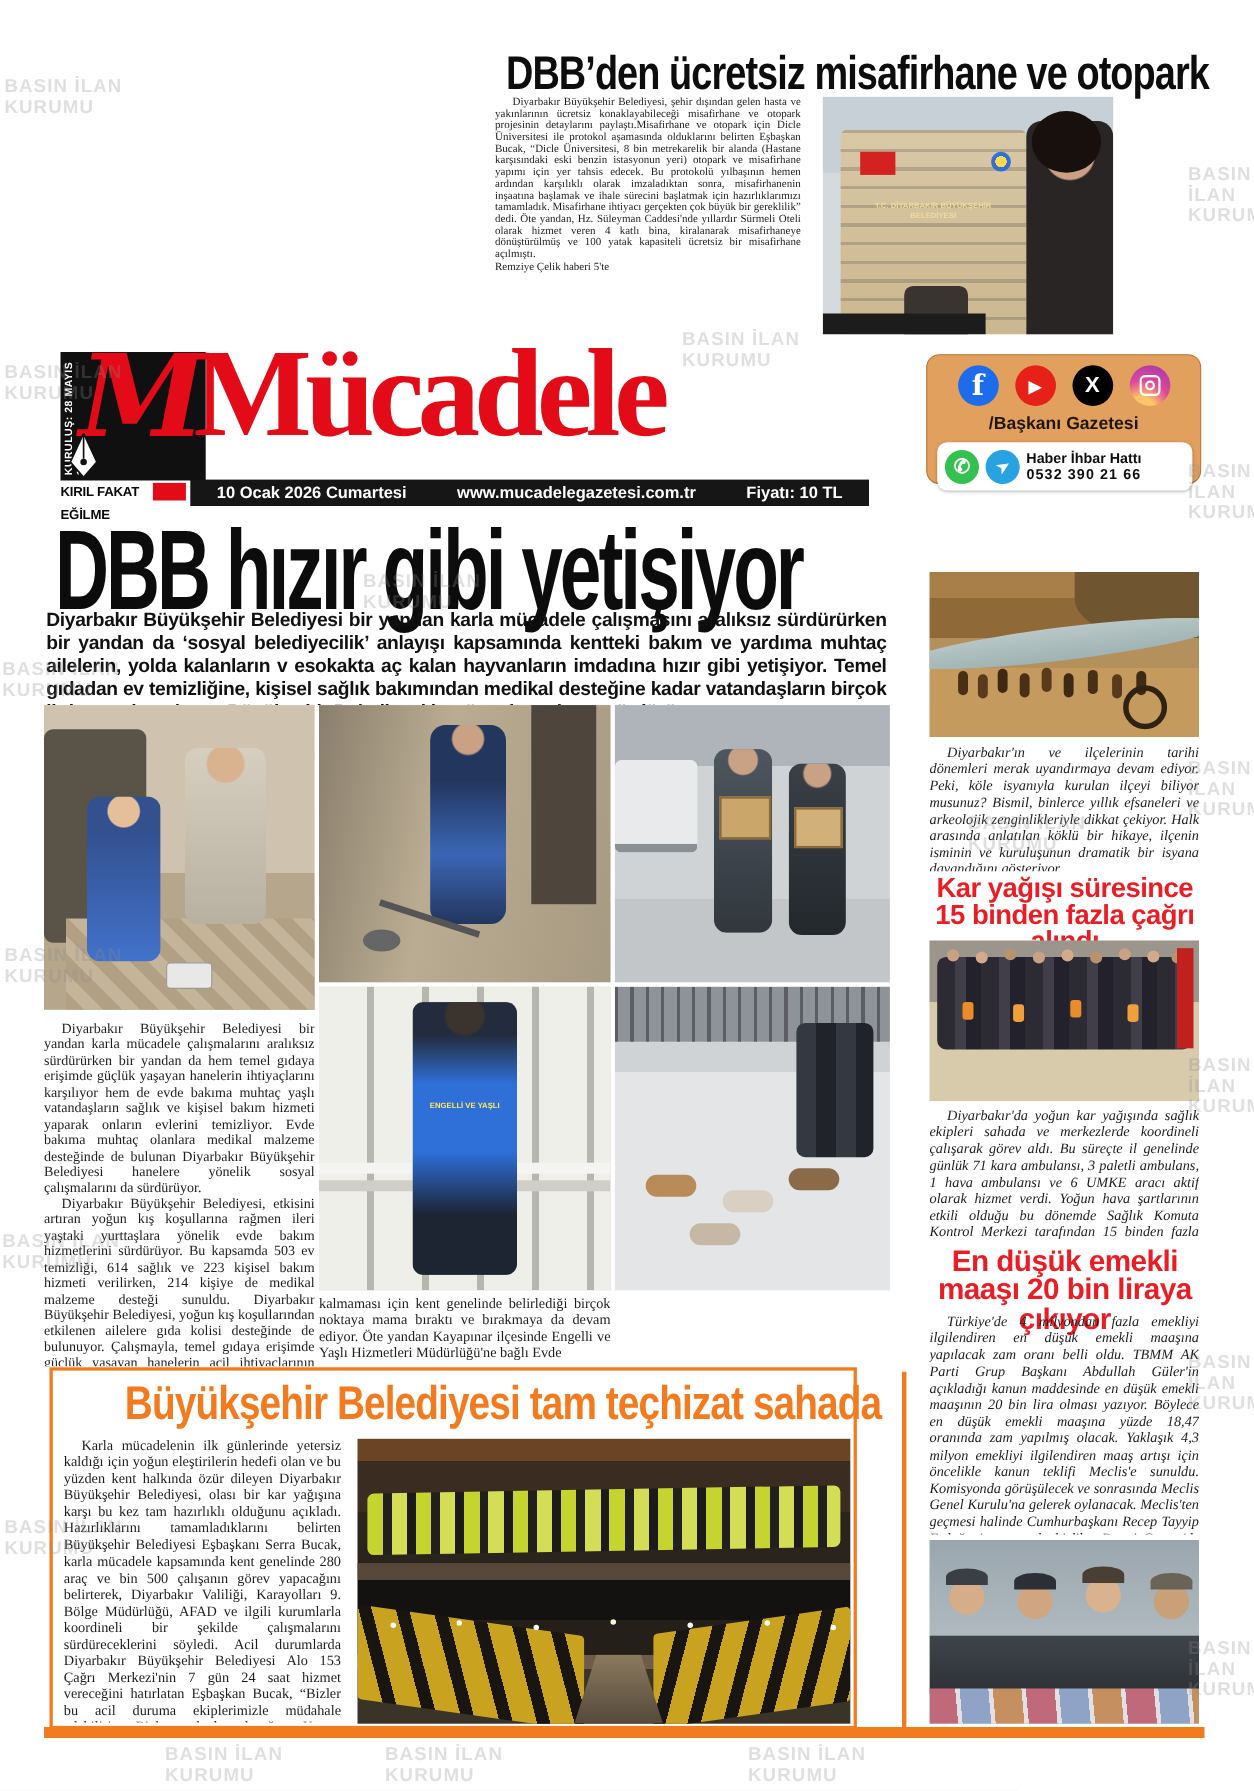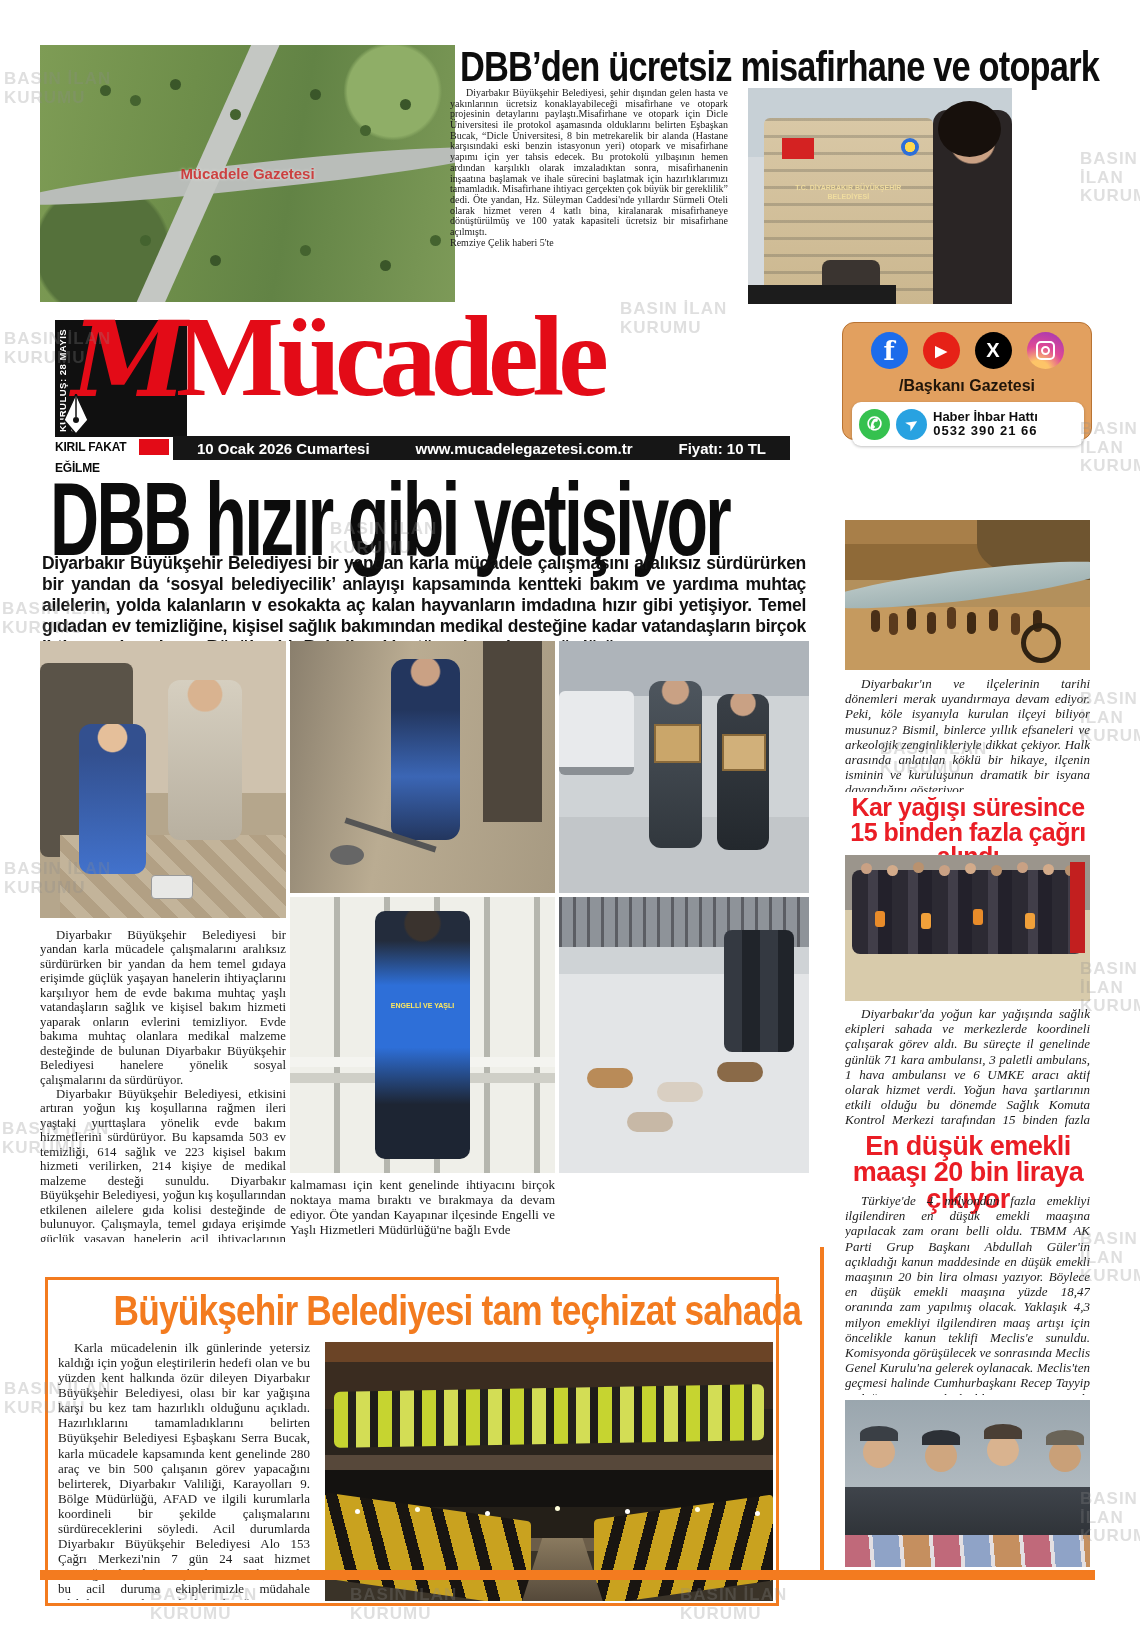--- a/index.html
+++ b/index.html
@@ -194,21 +194,21 @@
   .ph-dogs .wall{left:0;top:0;width:100%;height:18%;background:#8e9399;}
   .ph-dogs .fence{left:0;top:0;width:100%;height:18%;
       background:repeating-linear-gradient(90deg,rgba(50,50,55,.55) 0 3px,transparent 3px 14px);}
   .ph-dogs .people{right:6%;top:12%;width:28%;height:44%;border-radius:8px;
       background:repeating-linear-gradient(90deg,#343941 0 18px,#20242a 18px 36px);}
   .ph-dogs .dog{left:28px;top:62%;width:46px;height:20px;border-radius:10px;background:#b98b58;
       box-shadow:70px 14px 0 #d9cfc2,130px -6px 0 #8a6a48,40px 44px 0 #c7b8a6;}
 
   
   #bottom-box{left:45px;top:1243px;width:734px;height:329px;border:3px solid #f37b1f;
-      box-sizing:border-box;margin-top:34px;}
+      box-sizing:border-box;}
   #bottom-head{position:absolute;left:0;top:6px;width:100%;text-align:center;font-size:43px;
       font-weight:800;color:#f37b1f;white-space:nowrap;transform:scale(.82,1);
       transform-origin:center top;letter-spacing:-1px;}
   #bottom-body{position:absolute;left:10px;top:60px;width:252px;height:260px;font-size:13px;
       line-height:1.16;overflow:hidden;}
   .ph-group{left:277px;top:62px;width:448px;height:128px;
       background:linear-gradient(#6b4426 0 16%,#3a2c20 16% 52%,#2a241d 52% 100%);}
   .ph-group .vests{left:2%;top:36%;width:96%;height:44%;border-radius:6px;transform:skewY(-1deg);
       background:repeating-linear-gradient(90deg,#c6d430 0 14px,#22201c 14px 22px,#d3dd55 22px 36px,
                  #1d1b18 36px 44px);}
@@ -267,26 +267,20 @@
 KURUMU</span>
   <span class="wm" style="left:880px;top:740px">BASIN İLAN
 KURUMU</span>
   <span class="wm" style="left:350px;top:1586px">BASIN İLAN
 KURUMU</span>
   <span class="wm" style="left:680px;top:1586px">BASIN İLAN
 KURUMU</span>
   <span class="wm" style="left:150px;top:1586px">BASIN İLAN
 KURUMU</span>
 
-  <div class="photo ph-park">
-    <div class="layer road1"></div>
-    <div class="layer road2"></div>
-    <div class="layer trees"></div>
-    <div class="layer redwm">Mücadele Gazetesi</div>
-  </div>
 
   <div class="abs" id="top-headline">DBB’den ücretsiz misafirhane ve otopark</div>
 
   <div class="abs serif" id="top-body">
     <p class="ind">Diyarbakır Büyükşehir Belediyesi, şehir dışından gelen hasta ve yakınlarının ücretsiz konaklayabileceği misafirhane ve otopark projesinin detaylarını paylaştı.Misafirhane ve otopark için Dicle Üniversitesi ile protokol aşamasında olduklarını belirten Eşbaşkan Bucak, “Dicle Üniversitesi, 8 bin metrekarelik bir alanda (Hastane karşısındaki eski benzin istasyonun yeri) otopark ve misafirhane yapımı için yer tahsis edecek. Bu protokolü yılbaşının hemen ardından karşılıklı olarak imzaladıktan sonra, misafirhanenin inşaatına başlamak ve ihale sürecini başlatmak için hazırlıklarımızı tamamladık. Misafirhane ihtiyacı gerçekten çok büyük bir gereklilik” dedi.  Öte yandan, Hz. Süleyman Caddesi'nde yıllardır Sürmeli Oteli olarak hizmet veren 4 katlı bina, kiralanarak misafirhaneye dönüştürülmüş ve 100 yatak kapasiteli ücretsiz bir misafirhane açılmıştı.</p>
     <p>Remziye Çelik haberi 5'te</p>
   </div>
 
   <div class="photo ph-building">
     <div class="layer bld"></div>
@@ -407,21 +401,21 @@
     <div class="layer person"></div>
     <div class="layer vest-label">ENGELLİ VE YAŞLI</div>
   </div>
   <div class="photo ph-dogs">
     <div class="layer wall"></div>
     <div class="layer fence"></div>
     <div class="layer people"></div>
     <div class="layer dog"></div>
   </div>
   <div class="abs serif" id="col2-text">
-    <p>kalmaması için kent genelinde ihtiyacını birçok noktaya mama bıraktı ve bırakmaya da devam ediyor. Öte yandan Kayapınar ilçesinde Engelli ve Yaşlı Hizmetleri Müdürlüğü'ne bağlı Evde</p>
+    <p>kalmaması için kent genelinde belirlediği birçok noktaya mama bıraktı ve bırakmaya da devam ediyor. Öte yandan Kayapınar ilçesinde Engelli ve Yaşlı Hizmetleri Müdürlüğü'ne bağlı Evde</p>
   </div>
 
   <div class="abs" id="bottom-box">
     <div id="bottom-head">Büyükşehir Belediyesi tam teçhizat sahada</div>
     <div class="serif" id="bottom-body">
       <p class="ind">Karla mücadelenin ilk günlerinde yetersiz kaldığı için yoğun eleştirilerin hedefi olan ve bu yüzden kent halkında özür dileyen Diyarbakır Büyükşehir Belediyesi, olası bir kar yağışına karşı bu kez tam hazırlıklı olduğunu açıkladı. Hazırlıklarını tamamladıklarını belirten Büyükşehir Belediyesi Eşbaşkanı Serra Bucak, karla mücadele kapsamında kent genelinde 280 araç ve bin 500 çalışanın görev yapacağını belirterek, Diyarbakır Valiliği, Karayolları 9. Bölge Müdürlüğü, AFAD ve ilgili kurumlarla koordineli bir şekilde çalışmalarını sürdüreceklerini söyledi.  Acil durumlarda Diyarbakır Büyükşehir Belediyesi Alo 153 Çağrı Merkezi'nin 7 gün 24 saat hizmet vereceğini hatırlatan Eşbaşkan Bucak, “Bizler bu acil duruma ekiplerimizle müdahale edebiliriz. Bizler sahada olacağız. Kentte hizmetlerimizi aralıksız bir şekilde sürdürüyor olacağız ve sizler bize dilediğiniz zaman 7/24 ulaşabiliyor olacaksınız” dedi. 3'te</p>
     </div>
     <div class="photo ph-group">
       <div class="layer vests"></div>
       <div class="layer floor"></div>

